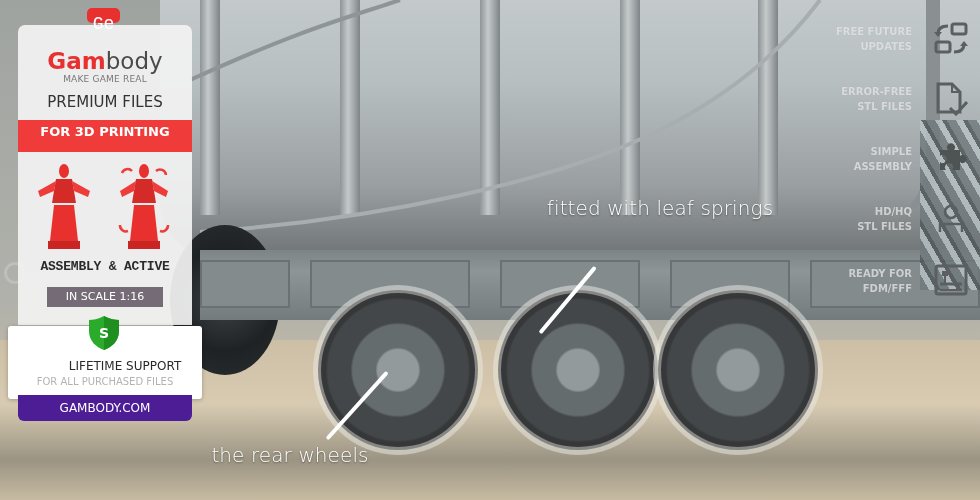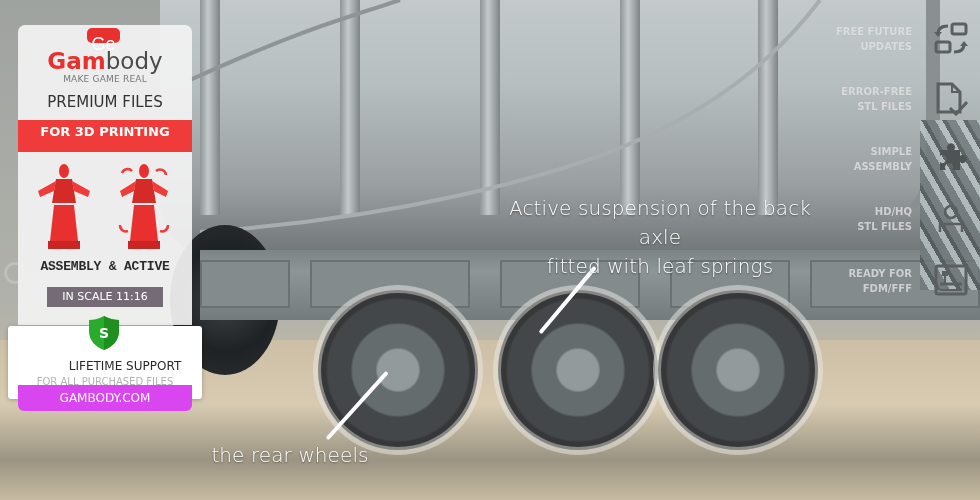--- a/index.html
+++ b/index.html
@@ -47,21 +47,21 @@
   .leader { position: absolute; height: 4px; background: #ffffff; border-radius: 2px; transform-origin: 0 50%; }
   .leader-top { left: 540px; top: 331px; width: 86px; transform: rotate(-50deg); }
   .leader-bottom { left: 327px; top: 437px; width: 90px; transform: rotate(-48deg); }
 
   
   .promo { position: absolute; left: 18px; top: 25px; width: 174px; height: 402px; }
   .card-top { position: absolute; left: 0; top: 0; width: 174px; height: 300px;
               background: rgba(242,242,242,0.93); border-radius: 7px 7px 0 0; }
   .logo-badge { position: absolute; left: 69px; top: -17px; width: 33px; height: 15px;
                 background: #e8312f; border-radius: 5px; color: #fff;
-                font-family: Liberation Sans, sans-serif; font-size: 18px; line-height: 33px; text-align: center; margin-top: 20px; }
+                font-family: Liberation Mono, monospace; font-size: 18px; line-height: 33px; text-align: center; }
   .brand { position: absolute; left: 0; top: 22px; width: 174px; text-align: center;
            font-family: "DejaVu Sans", sans-serif; font-size: 23px; line-height: 28px; font-weight: bold; }
   .brand .gam { color: #e8312f; }
   .brand .body { color: #4a4a4a; font-weight: normal; }
   .tagline { position: absolute; left: 0; top: 49px; width: 174px; text-align: center;
              font-size: 9px; color: #777; letter-spacing: 0.2px; }
   .premium { position: absolute; left: 0; top: 68px; width: 174px; text-align: center;
              font-size: 15px; color: #333; }
   .printing-bar { position: absolute; left: 0; top: 95px; width: 174px; height: 32px;
                   background: #ef3b39; color: #fff; font-weight: bold; font-size: 13px;
@@ -73,22 +73,22 @@
               font-size: 13px; font-weight: bold; color: #2a2a2a; letter-spacing: -0.2px; font-family: Liberation Mono, monospace; }
   .scale-box { position: absolute; left: 29px; top: 262px; width: 116px; height: 20px;
                background: #756b77; color: #fff; font-size: 11px; line-height: 20px; text-align: center; }
   .support-card { position: absolute; left: -10px; top: 301px; width: 194px; height: 73px;
                   background: #ffffff; border-radius: 3px; box-shadow: 0 1px 4px rgba(0,0,0,0.25); }
   .shield { position: absolute; left: 70px; top: 290px; width: 32px; height: 36px; }
   .support-title { position: absolute; left: 0; top: 33px; width: 234px; text-align: center;
                    font-size: 12px; color: #2a2a2a; }
   .support-sub { position: absolute; left: 0; top: 50px; width: 194px; text-align: center;
                  font-size: 10px; color: #b3b3b3; }
-  .site-bar { position: absolute; left: 0; top: 360px; width: 174px; height: 26px;
-              background: #d946ef; color: #fff; font-size: 12px; line-height: 26px; text-align: center;
+  .site-bar { position: absolute; left: 0; top: 370px; width: 174px; height: 26px;
+              background: #4c1d95; color: #fff; font-size: 12px; line-height: 26px; text-align: center;
               border-radius: 0 0 6px 6px; }
   .left-logo { position: absolute; left: 4px; top: 262px; width: 22px; height: 22px; border-radius: 50%;
                border: 3px solid rgba(200,200,200,0.6); }
   .feature { position: absolute; right: 10px; width: 140px; height: 40px; }
   .feature-label { position: absolute; right: 58px; top: 0; width: 120px; text-align: right;
                    font-size: 10px; line-height: 15px; font-weight: bold; color: rgba(235,235,235,0.75);
                    text-shadow: 0 0 1px rgba(0,0,0,0.1); }
   .feature-icon { position: absolute; right: 2px; top: -2px; width: 34px; height: 34px; }
 </style>
 </head>
@@ -121,21 +121,20 @@
   <div class="wheel w1"></div>
   <div class="wheel-halo h1"></div>
   <div class="wheel w2"></div>
   <div class="wheel-halo h2"></div>
   <div class="wheel w3"></div>
   <div class="wheel-halo h3"></div>
 </div>
 
 <div class="leader leader-top"></div>
 <div class="callout callout-top">
-  <div>Active suspension of the back axle</div>
   <div>fitted with leaf springs</div>
 </div>
 <div class="leader leader-bottom"></div>
 <div class="callout callout-bottom">
   <div>the rear wheels</div>
 </div>
 
 <div class="left-logo"></div>
 
 <div class="promo">
@@ -163,21 +162,21 @@
       <polygon points="20,42 40,42 44,78 16,78" fill="#e8312f"></polygon>
       <rect x="14" y="78" width="32" height="8" fill="#c92523"></rect>
       <path d="M8 10 a6 6 0 0 1 10 -2" stroke="#ef3b39" stroke-width="2.5" fill="none"></path>
       <path d="M42 8 a6 6 0 0 1 10 4" stroke="#ef3b39" stroke-width="2.5" fill="none"></path>
       <path d="M6 62 a6 6 0 0 0 8 6" stroke="#ef3b39" stroke-width="2.5" fill="none"></path>
       <path d="M46 68 a6 6 0 0 0 8 -6" stroke="#ef3b39" stroke-width="2.5" fill="none"></path>
     </svg>
   </div>
 
   <div class="assembly">ASSEMBLY &amp; ACTIVE</div>
-  <div class="scale-box">IN SCALE 11:16</div>
+  <div class="scale-box">IN SCALE 1:16</div>
 
   <div class="support-card">
     <div class="support-title">LIFETIME SUPPORT</div>
     <div class="support-sub">FOR ALL PURCHASED FILES</div>
   </div>
   <svg class="shield" viewBox="0 0 32 36">
     <path d="M16 1 C 10 4, 5 5, 1 5 L 1 16 C 1 26, 8 32, 16 35 C 24 32, 31 26, 31 16 L 31 5 C 27 5, 22 4, 16 1 Z" fill="#2bab2b"></path>
     <path d="M16 1 C 22 4, 27 5, 31 5 L 31 16 C 31 26, 24 32, 16 35 Z" fill="#1f8f1f"></path>
     <text x="16" y="23" text-anchor="middle" font-family="DejaVu Sans, sans-serif" font-size="14" font-weight="bold" fill="#ffffff">S</text>
   </svg>

